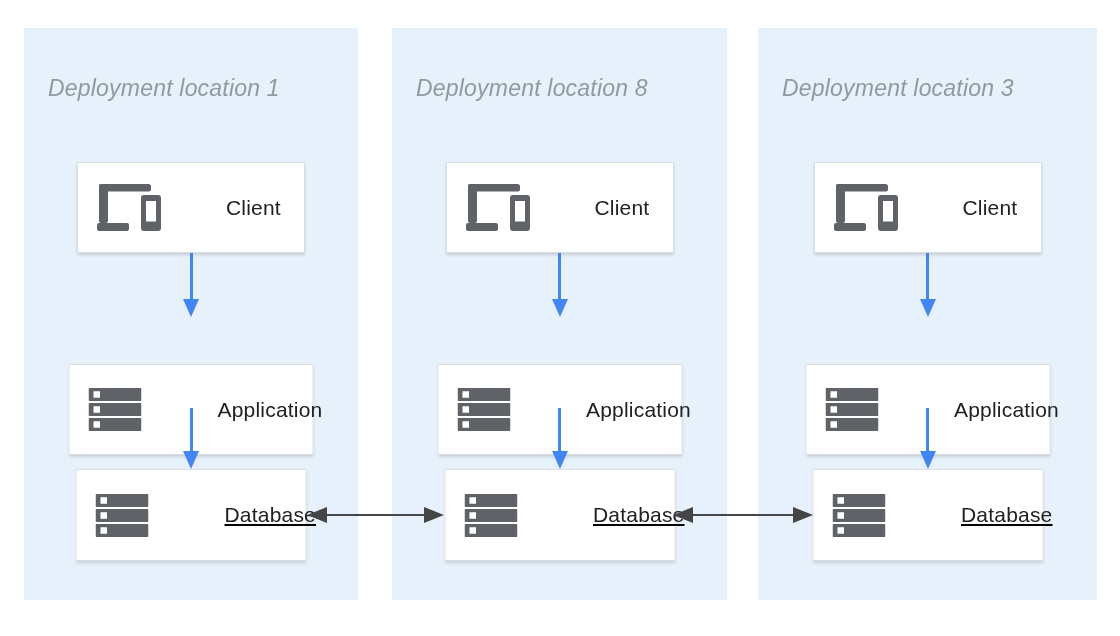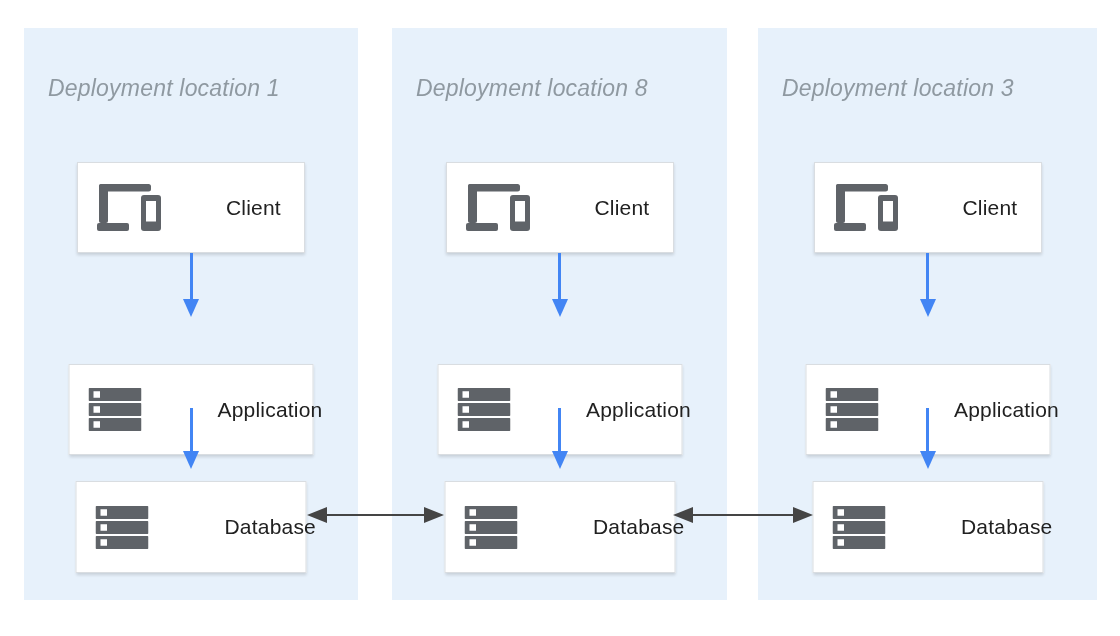--- a/index.html
+++ b/index.html
@@ -20,21 +20,21 @@
     font-style:italic;
   }
   .node{
     position:absolute;left:50%;transform:translateX(-50%);
     background:#ffffff;border:1px solid #D9DDE1;box-sizing:border-box;
     box-shadow:0 2px 3px rgba(0,0,0,.14);
     display:flex;align-items:center;padding-left:19px;gap:48px;
   }
   .node-client{top:134px;width:228px;height:91px;}
   .node-app{top:289px;width:245px;height:91px;margin-top:47px;}
-  .node-db{top:453px;width:231px;height:92px;}
+  .node-db{top:441px;width:231px;height:92px;text-decoration:underline;}
   .icon-wrap{flex:0 0 64px;display:flex;align-items:center;justify-content:flex-start;}
   .node-label{
     margin-left:17px;font-size:21px;color:#212121;letter-spacing:.2px;white-space:nowrap;
   }
   
   .varrow{
     position:absolute;left:50%;transform:translateX(-50%);
     display:flex;flex-direction:column;align-items:center;
   }
   .a1{top:225px;height:64px;}

